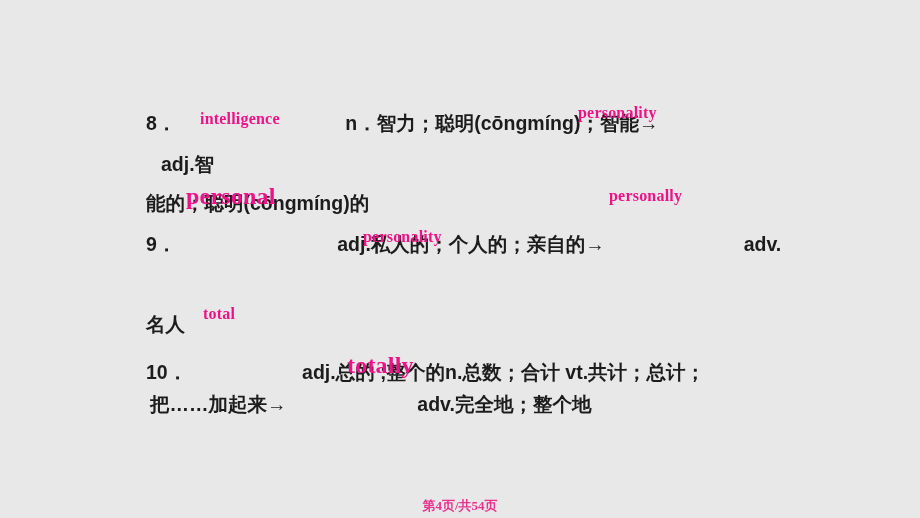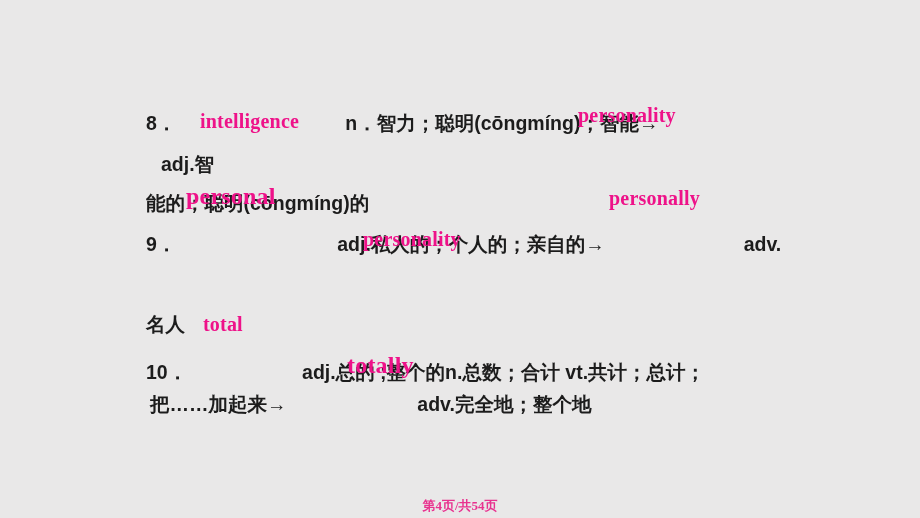--- a/index.html
+++ b/index.html
@@ -43,21 +43,21 @@
   .gap-xxl { display: inline-block; width: 150px; }
   .gap-num { display: inline-block; width: 14px; }
 
   
   .answer {
     position: absolute;
     white-space: nowrap;
     color: #ee1289;
     font-family: "Liberation Serif", serif;
     font-weight: bold;
-    font-size: 20px;
+    font-size: 16px;
     letter-spacing: 0.2px;
   }
   .answer.small { font-size: 24px; }
 
   
   #footer {
     position: absolute;
     left: 0;
     top: 496px;
     width: 920px;
@@ -103,21 +103,21 @@
     <span class="seg">adj.私人的；个人的；亲自的→</span>
     <span class="gap-xl"></span>
     <span class="seg">adv.</span>
   </div>
 
   <div class="answer" style="left:363px; top:228px;">personality</div>
 
 
   <div class="line" style="left:146px; top:311px;">名人</div>
 
-  <div class="answer" style="left:203px; top:313px;">total</div>
+  <div class="answer" style="left:203px; top:305px;">total</div>
 
   <div class="line" style="left:146px; top:359px;">
     <span class="seg">10．</span>
     <span class="gap-md"></span>
     <span class="seg">adj.总的 ;整个的n.总数；合计 vt.共计；总计；</span>
   </div>
 
   <div class="answer small" style="left:347px; top:352px;">totally</div>
 
   <div class="line" style="left:150px; top:391px;">

